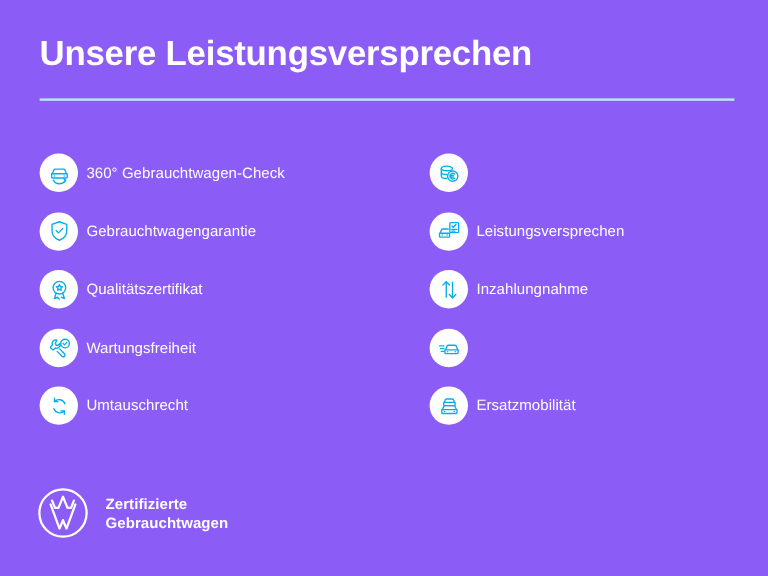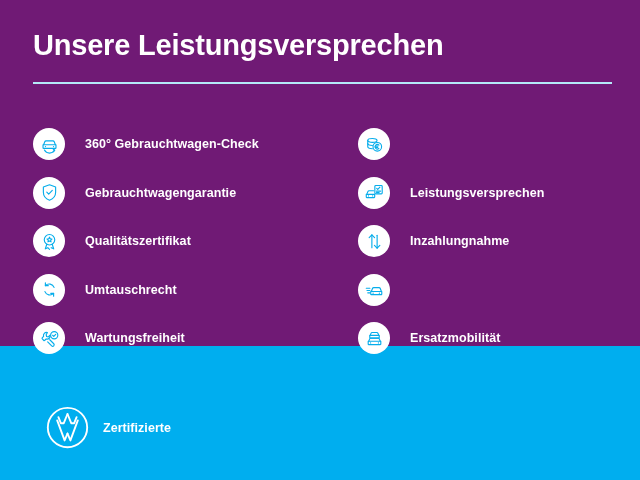--- a/index.html
+++ b/index.html
@@ -9,22 +9,22 @@
   body {
     width: 640px;
     height: 480px;
     overflow: hidden;
     font-family: "Liberation Sans", sans-serif;
     background: #00AEEF;
   }
   #stage {
     position: relative;
     width: 640px;
-    height: 346px;
-    background: #701a75;
+    height: 480px;
+    background: #8b5cf6;
     box-sizing: border-box;
   }
 
   
   #header {
     position: absolute;
     left: 33px;
     top: 28px;
     width: 580px;
   }
@@ -69,32 +69,32 @@
     display: flex;
     align-items: center;
     justify-content: center;
   }
   .promise-icon svg {
     display: block;
     width: 21px;
     height: 21px;
   }
   .promise-label {
-    margin-left: 20px;
+    margin-left: 7px;
     font-size: 12.5px;
-    font-weight: bold;
+    font-weight: normal;
     color: #ffffff;
     letter-spacing: 0.05px;
     white-space: nowrap;
   }
 
   
   #brand-lockup {
     position: absolute;
-    left: 45px;
+    left: 30px;
     top: 405px;
     display: flex;
     align-items: center;
   }
   #vw-logo {
     flex: 0 0 auto;
     width: 45px;
     height: 45px;
   }
   #vw-logo svg { display: block; width: 45px; height: 45px; }
@@ -151,39 +151,39 @@
           <path d="M8.9 15.1L7.2 20.4l2.9-1.35L12 20.9"></path>
           <path d="M15.1 15.1l1.7 5.3-2.9-1.35"></path>
         </svg>
       </span>
       <span class="promise-label">Qualitätszertifikat</span>
     </div>
 
     <div class="promise-item">
       <span class="promise-icon">
         <svg viewBox="0 0 24 24" fill="none" stroke="#06ADEB" stroke-width="1.3" stroke-linecap="round" stroke-linejoin="round">
+          <path d="M9.6 5.2a3.4 3.4 0 0 0-4.3 4.4l-1.5 1.5a1 1 0 0 0 0 1.4l1.5 1.5a1 1 0 0 0 1.4 0l1.5-1.5a3.4 3.4 0 0 0 4.4-4.3l-2 2-1.9-.5-.5-1.9z"></path>
+          <path d="M12.3 13.4l4.6 4.6a1.7 1.7 0 0 1-2.4 2.4l-4.6-4.6"></path>
+          <circle cx="17.4" cy="8.3" r="4.1"></circle>
+          <path d="M15.6 8.3l1.3 1.3 2.2-2.4"></path>
+        </svg>
+      </span>
+      <span class="promise-label">Wartungsfreiheit</span>
+    </div>
+
+    <div class="promise-item">
+      <span class="promise-icon">
+        <svg viewBox="0 0 24 24" fill="none" stroke="#06ADEB" stroke-width="1.3" stroke-linecap="round" stroke-linejoin="round">
           <path d="M17.2 9.6a6 6 0 0 0-9.9-2.1"></path>
           <path d="M7.3 4.3v3.3h3.3"></path>
           <path d="M6.8 14.4a6 6 0 0 0 9.9 2.1"></path>
           <path d="M16.7 19.7v-3.3h-3.3"></path>
         </svg>
       </span>
       <span class="promise-label">Umtauschrecht</span>
-    </div>
-
-    <div class="promise-item">
-      <span class="promise-icon">
-        <svg viewBox="0 0 24 24" fill="none" stroke="#06ADEB" stroke-width="1.3" stroke-linecap="round" stroke-linejoin="round">
-          <path d="M9.6 5.2a3.4 3.4 0 0 0-4.3 4.4l-1.5 1.5a1 1 0 0 0 0 1.4l1.5 1.5a1 1 0 0 0 1.4 0l1.5-1.5a3.4 3.4 0 0 0 4.4-4.3l-2 2-1.9-.5-.5-1.9z"></path>
-          <path d="M12.3 13.4l4.6 4.6a1.7 1.7 0 0 1-2.4 2.4l-4.6-4.6"></path>
-          <circle cx="17.4" cy="8.3" r="4.1"></circle>
-          <path d="M15.6 8.3l1.3 1.3 2.2-2.4"></path>
-        </svg>
-      </span>
-      <span class="promise-label">Wartungsfreiheit</span>
     </div>
 
   </div>
 
   <div class="promise-col" id="promise-col-right">
 
     <div class="promise-item">
       <span class="promise-icon">
         <svg viewBox="0 0 24 24" fill="none" stroke="#06ADEB" stroke-width="1.3" stroke-linecap="round" stroke-linejoin="round">
           <ellipse cx="9.6" cy="7.3" rx="5.3" ry="2.2"></ellipse>
@@ -260,16 +260,17 @@
       <svg viewBox="0 0 48 48" fill="none" stroke="#FFFFFF" stroke-width="2" stroke-linecap="round" stroke-linejoin="round">
         <circle cx="24" cy="24" r="21"></circle>
         <path d="M24 9.6l-4.0 9.8h-3.1l-2.6-6.4"></path>
         <path d="M24 9.6l4.0 9.8h3.1l2.6-6.4"></path>
         <path d="M13.0 16.4l7.9 21.4 3.1-7.3"></path>
         <path d="M35.0 16.4l-7.9 21.4-3.1-7.3"></path>
       </svg>
     </span>
     <span id="brand-text">
       <span>Zertifizierte</span><br>
+      <span>Gebrauchtwagen</span>
     </span>
   </div>
 
 </div>
 
 </body></html>

